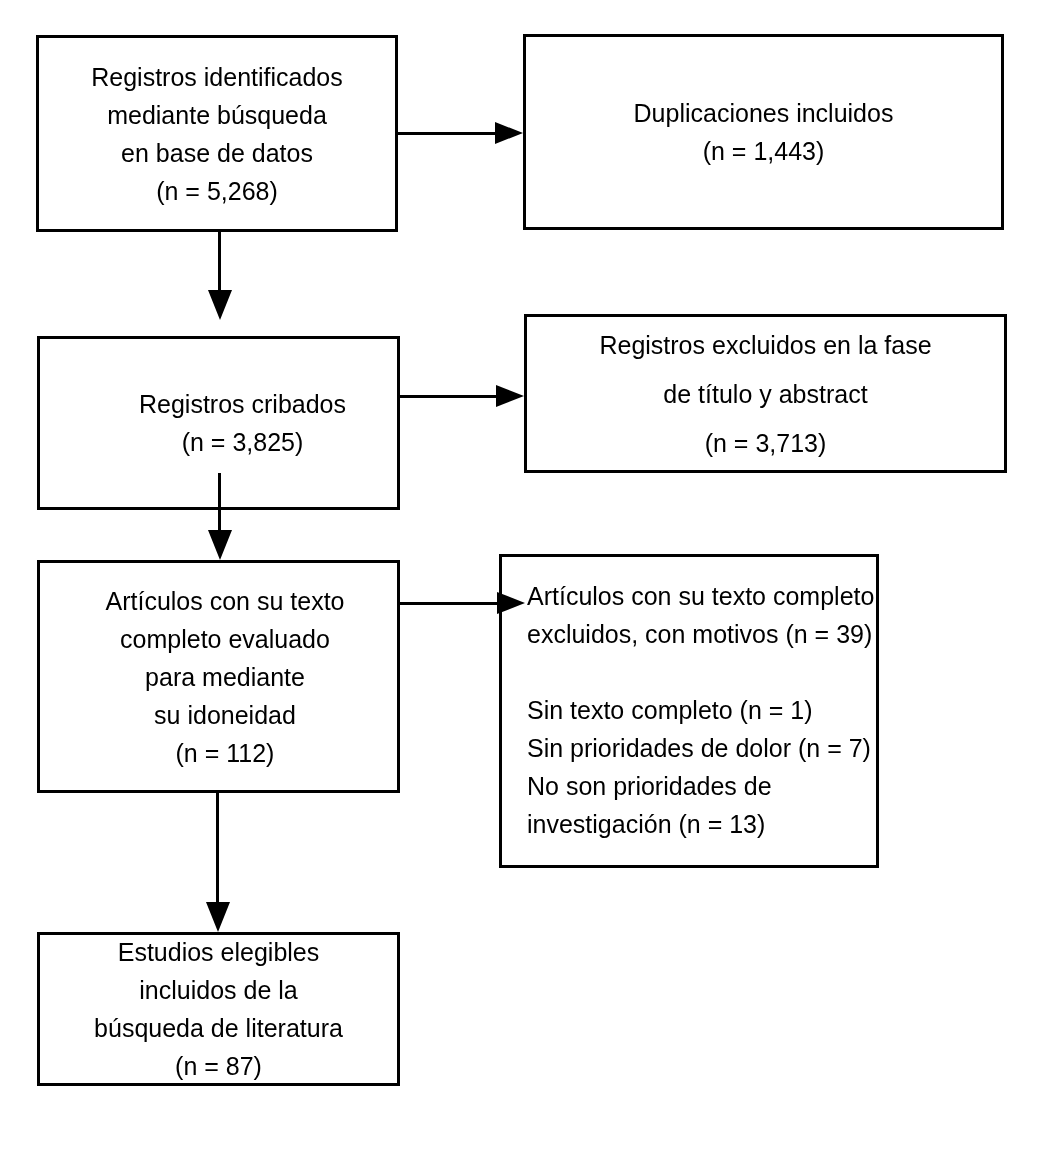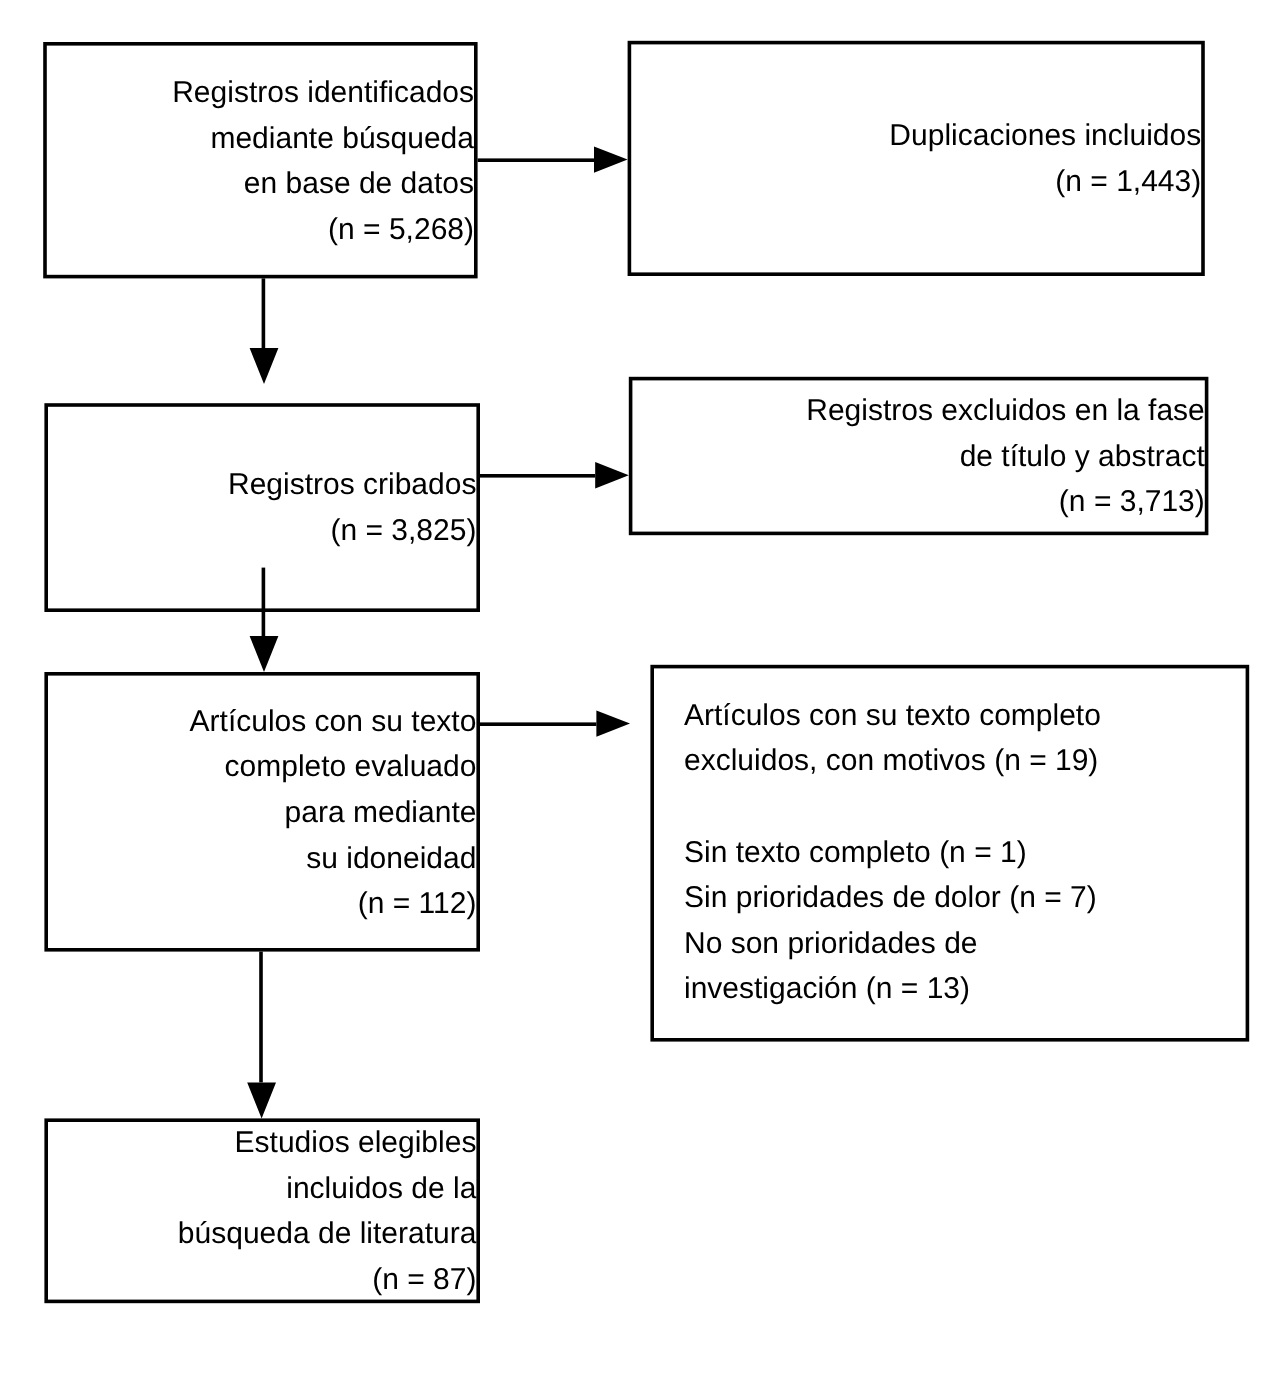--- a/index.html
+++ b/index.html
@@ -17,32 +17,32 @@
     border: 3px solid #000;
     background: #fff;
     box-sizing: border-box;
     font-size: 25px;
     color: #000;
   }
   .box.center {
     display: flex;
     flex-direction: column;
     justify-content: center;
-    align-items: flex-end;
+    align-items: center;
     text-align: center;
   }
   .tline { height: 38px; line-height: 38px; white-space: nowrap; }
 
   
   #box-identified   { left: 36px;  top: 35px;  width: 362px; height: 197px; }
   #box-duplicates   { left: 523px; top: 34px;  width: 481px; height: 196px; }
   #box-screened     { left: 37px;  top: 336px; width: 363px; height: 174px; padding-left: 48px; }
-  #box-excluded-ta  { left: 524px; top: 314px; width: 483px; height: 132px; }
+  #box-excluded-ta  { left: 524px; top: 314px; width: 483px; height: 159px; gap: 11px; }
   #box-fulltext     { left: 37px;  top: 560px; width: 363px; height: 233px; padding-left: 13px; }
-  #box-ft-excluded  { left: 542px; top: 554px; width: 499px; height: 314px;
+  #box-ft-excluded  { left: 499px; top: 554px; width: 380px; height: 314px;
                       padding: 20px 10px 0 25px; text-align: left; }
   #box-included     { left: 37px;  top: 932px; width: 363px; height: 154px; }
 
   
   .arrow { position: absolute; }
   .shaft-h { position: absolute; height: 3px; background: #000; top: 10px; left: 0; }
   .head-right {
     position: absolute; top: 0; width: 0; height: 0;
     border-left: 28px solid #000;
     border-top: 11px solid transparent;
@@ -105,21 +105,21 @@
   <div class="box center" id="box-fulltext">
     <div class="tline">Artículos con su texto</div>
     <div class="tline">completo evaluado</div>
     <div class="tline">para mediante</div>
     <div class="tline">su idoneidad</div>
     <div class="tline">(n = 112)</div>
   </div>
 
   <div class="box" id="box-ft-excluded">
     <div class="tline">Artículos con su texto completo</div>
-    <div class="tline">excluidos, con motivos (n = 19)</div>
+    <div class="tline">excluidos, con motivos (n = 39)</div>
     <div class="tline"></div>
     <div class="tline">Sin texto completo (n = 1)</div>
     <div class="tline">Sin prioridades de dolor (n = 7)</div>
     <div class="tline">No son prioridades de</div>
     <div class="tline">investigación (n = 13)</div>
   </div>
 
   <div class="box center" id="box-included">
     <div class="tline">Estudios elegibles</div>
     <div class="tline">incluidos de la</div>

